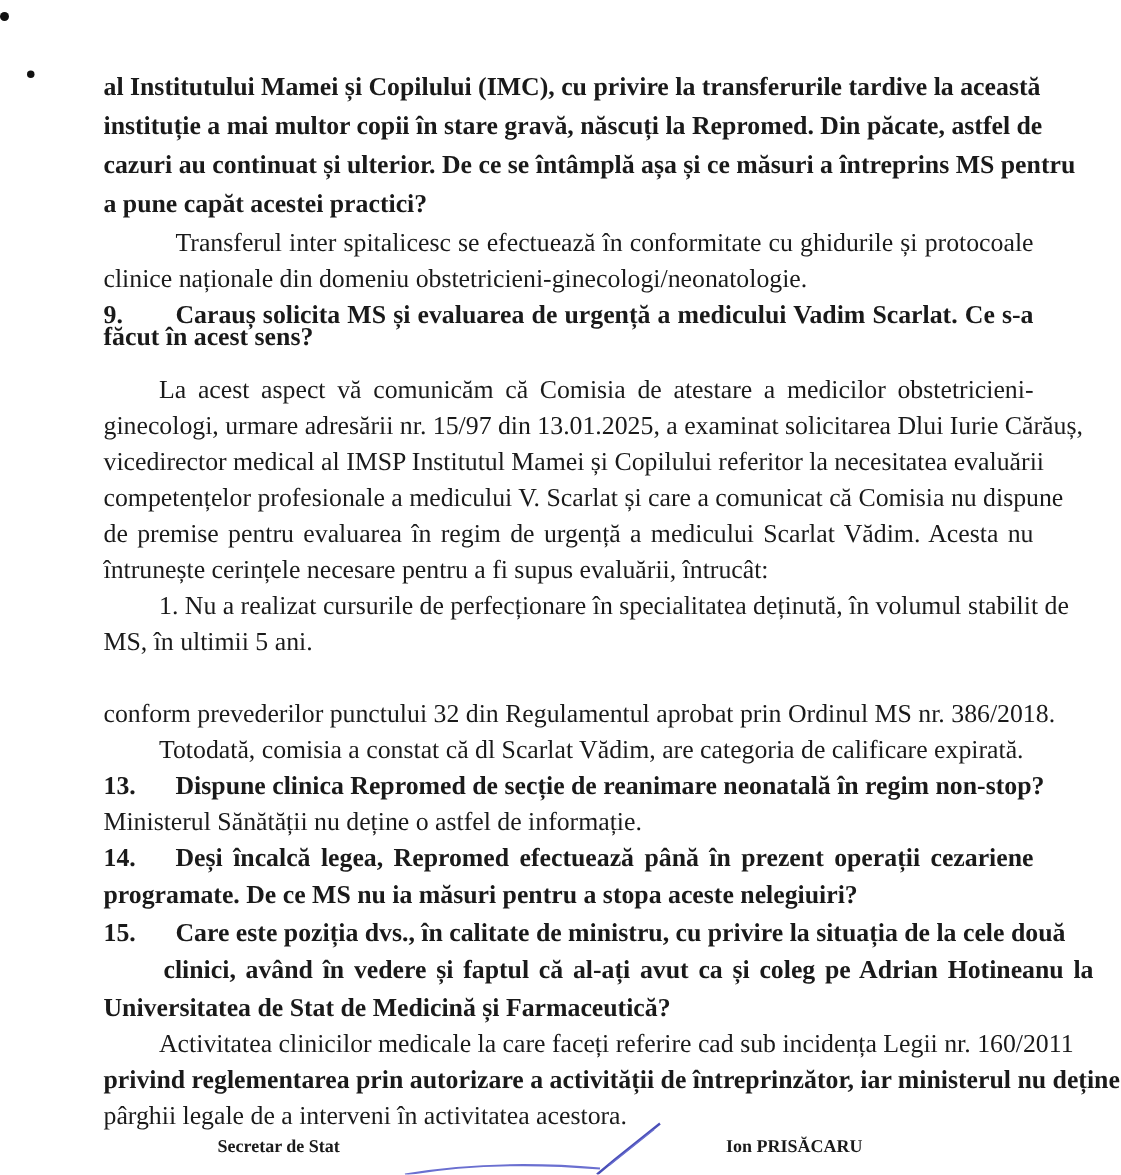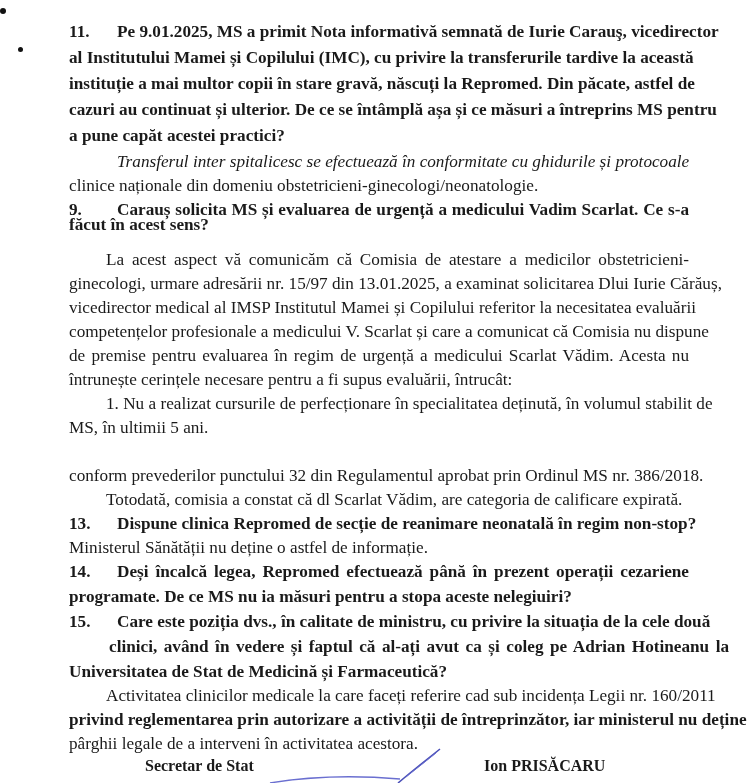--- a/index.html
+++ b/index.html
@@ -5,36 +5,35 @@
   html, body { margin:0; padding:0; background:#ffffff; }
   body { width:747px; height:783px; position:relative; overflow:hidden;
          font-family:"Liberation Serif", serif; color:#1a1a1a; }
   .page { position:absolute; left:0; top:0; width:747px; height:783px; }
   .dot { position:absolute; width:5px; height:5px; border-radius:50%; background:#111; }
   .line { position:absolute; left:69px; width:620px; font-size:17.2px; line-height:23px;
           white-space:nowrap; }
   .just { text-align:justify; text-align-last:justify; }
   .b { font-weight:bold; }
   .num { display:inline-block; width:48px; }
-  .sig { position:absolute; font-weight:bold; font-size:16px; }
+  .sig { position:absolute; font-weight:bold; font-size:12px; }
   svg.signature { position:absolute; left:250px; top:735px; }
 </style>
 </head>
 <body>
 
 <div class="page">
   <div class="dot" style="left:0;top:8px;width:6px;height:6px;"></div>
   <div class="dot" style="left:18px;top:47px;"></div>
 
-  <div class="line b just" style="top:20px;"><span class="num">11.</span><span>Pe 9.01.2025, MS a primit Nota informativă semnată de Iurie Carauş, vicedirector</span></div>
   <div class="line b just" style="top:46px;">al Institutului Mamei și Copilului (IMC), cu privire la transferurile tardive la această</div>
   <div class="line b just" style="top:72px;">instituție a mai multor copii în stare gravă, născuți la Repromed. Din păcate, astfel de</div>
   <div class="line b just" style="top:98px;">cazuri au continuat și ulterior. De ce se întâmplă așa și ce măsuri a întreprins MS pentru</div>
   <div class="line b" style="top:124px;">a pune capăt acestei practici?</div>
-  <div class="line just" style="top:150px;left:117px;width:572px;font-style:italic;">Transferul inter spitalicesc se efectuează în conformitate cu ghidurile și protocoale</div>
+  <div class="line just" style="top:150px;left:117px;width:572px;">Transferul inter spitalicesc se efectuează în conformitate cu ghidurile și protocoale</div>
   <div class="line" style="top:174px;">clinice naționale din domeniu obstetricieni-ginecologi/neonatologie.</div>
 
   <div class="line b just" style="top:198px;"><span class="num">9.</span><span>Carauș solicita MS și evaluarea de urgență a medicului Vadim Scarlat. Ce s-a</span></div>
   <div class="line b" style="top:213px;">făcut în acest sens?</div>
   <div class="line just" style="top:248px;left:106px;width:583px;">La acest aspect vă comunicăm că Comisia de atestare a medicilor obstetricieni-</div>
   <div class="line just" style="top:272px;">ginecologi, urmare adresării nr. 15/97 din 13.01.2025, a examinat solicitarea Dlui Iurie Cărăuș,</div>
   <div class="line just" style="top:296px;">vicedirector medical al IMSP Institutul Mamei și Copilului referitor la necesitatea evaluării</div>
   <div class="line just" style="top:320px;">competențelor profesionale a medicului V. Scarlat și care a comunicat că Comisia nu dispune</div>
   <div class="line just" style="top:344px;">de premise pentru evaluarea în regim de urgență a medicului Scarlat Vădim. Acesta nu</div>
   <div class="line" style="top:368px;">întrunește cerințele necesare pentru a fi supus evaluării, întrucât:</div>

